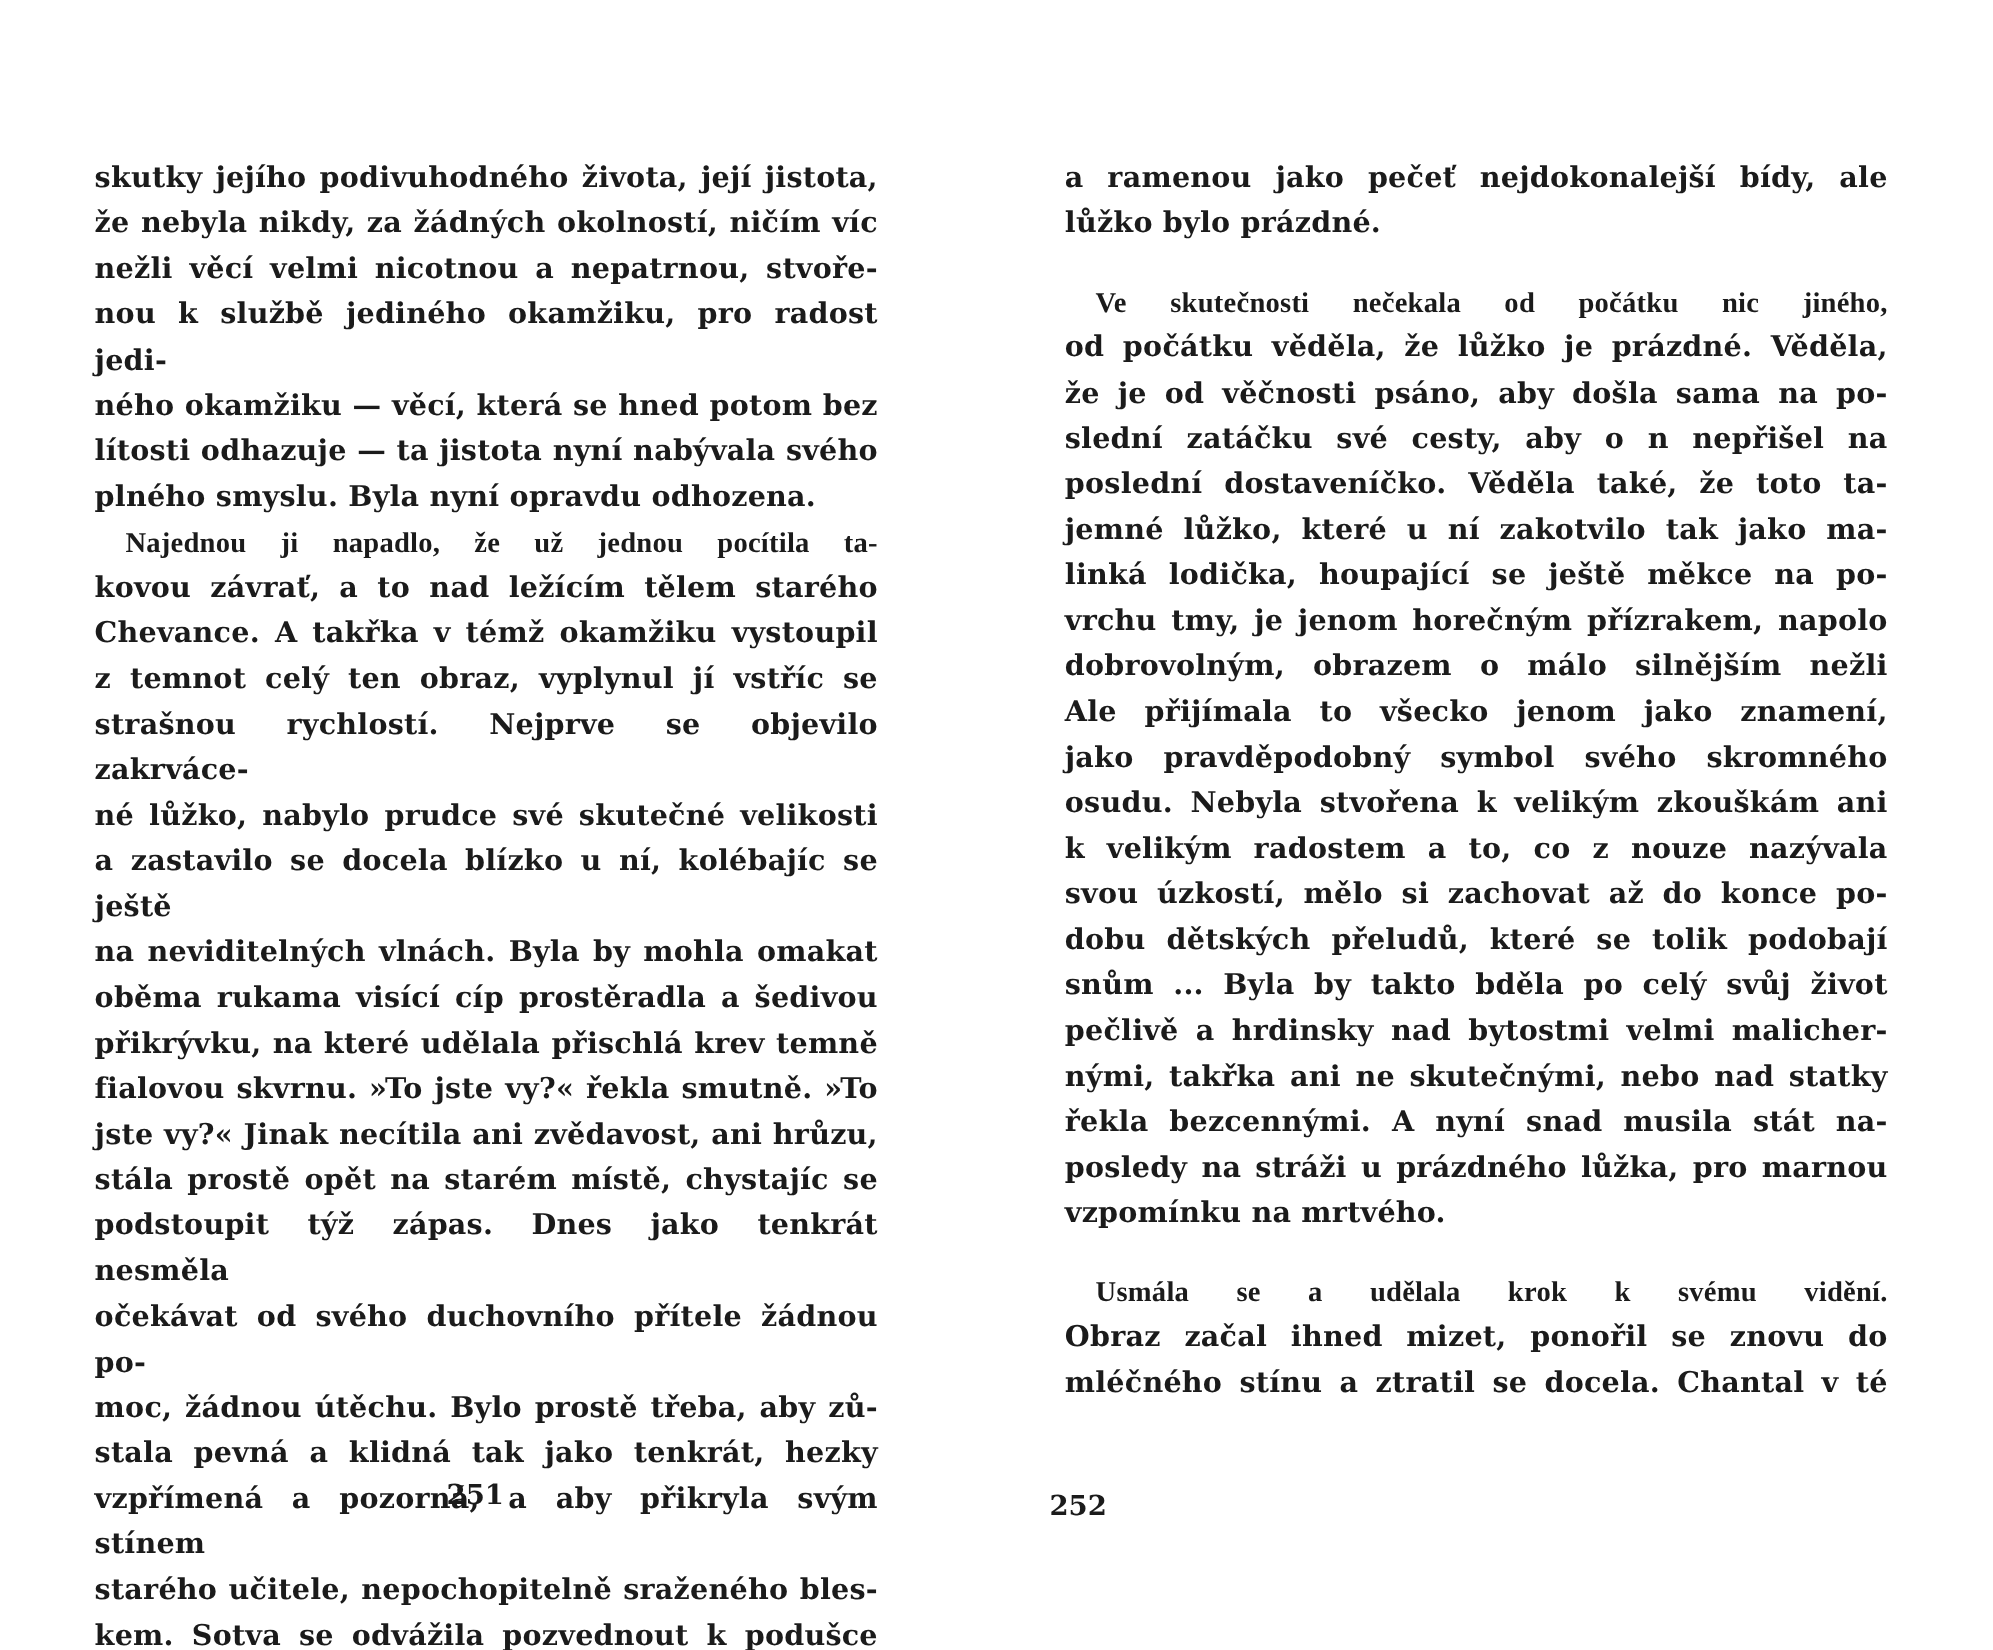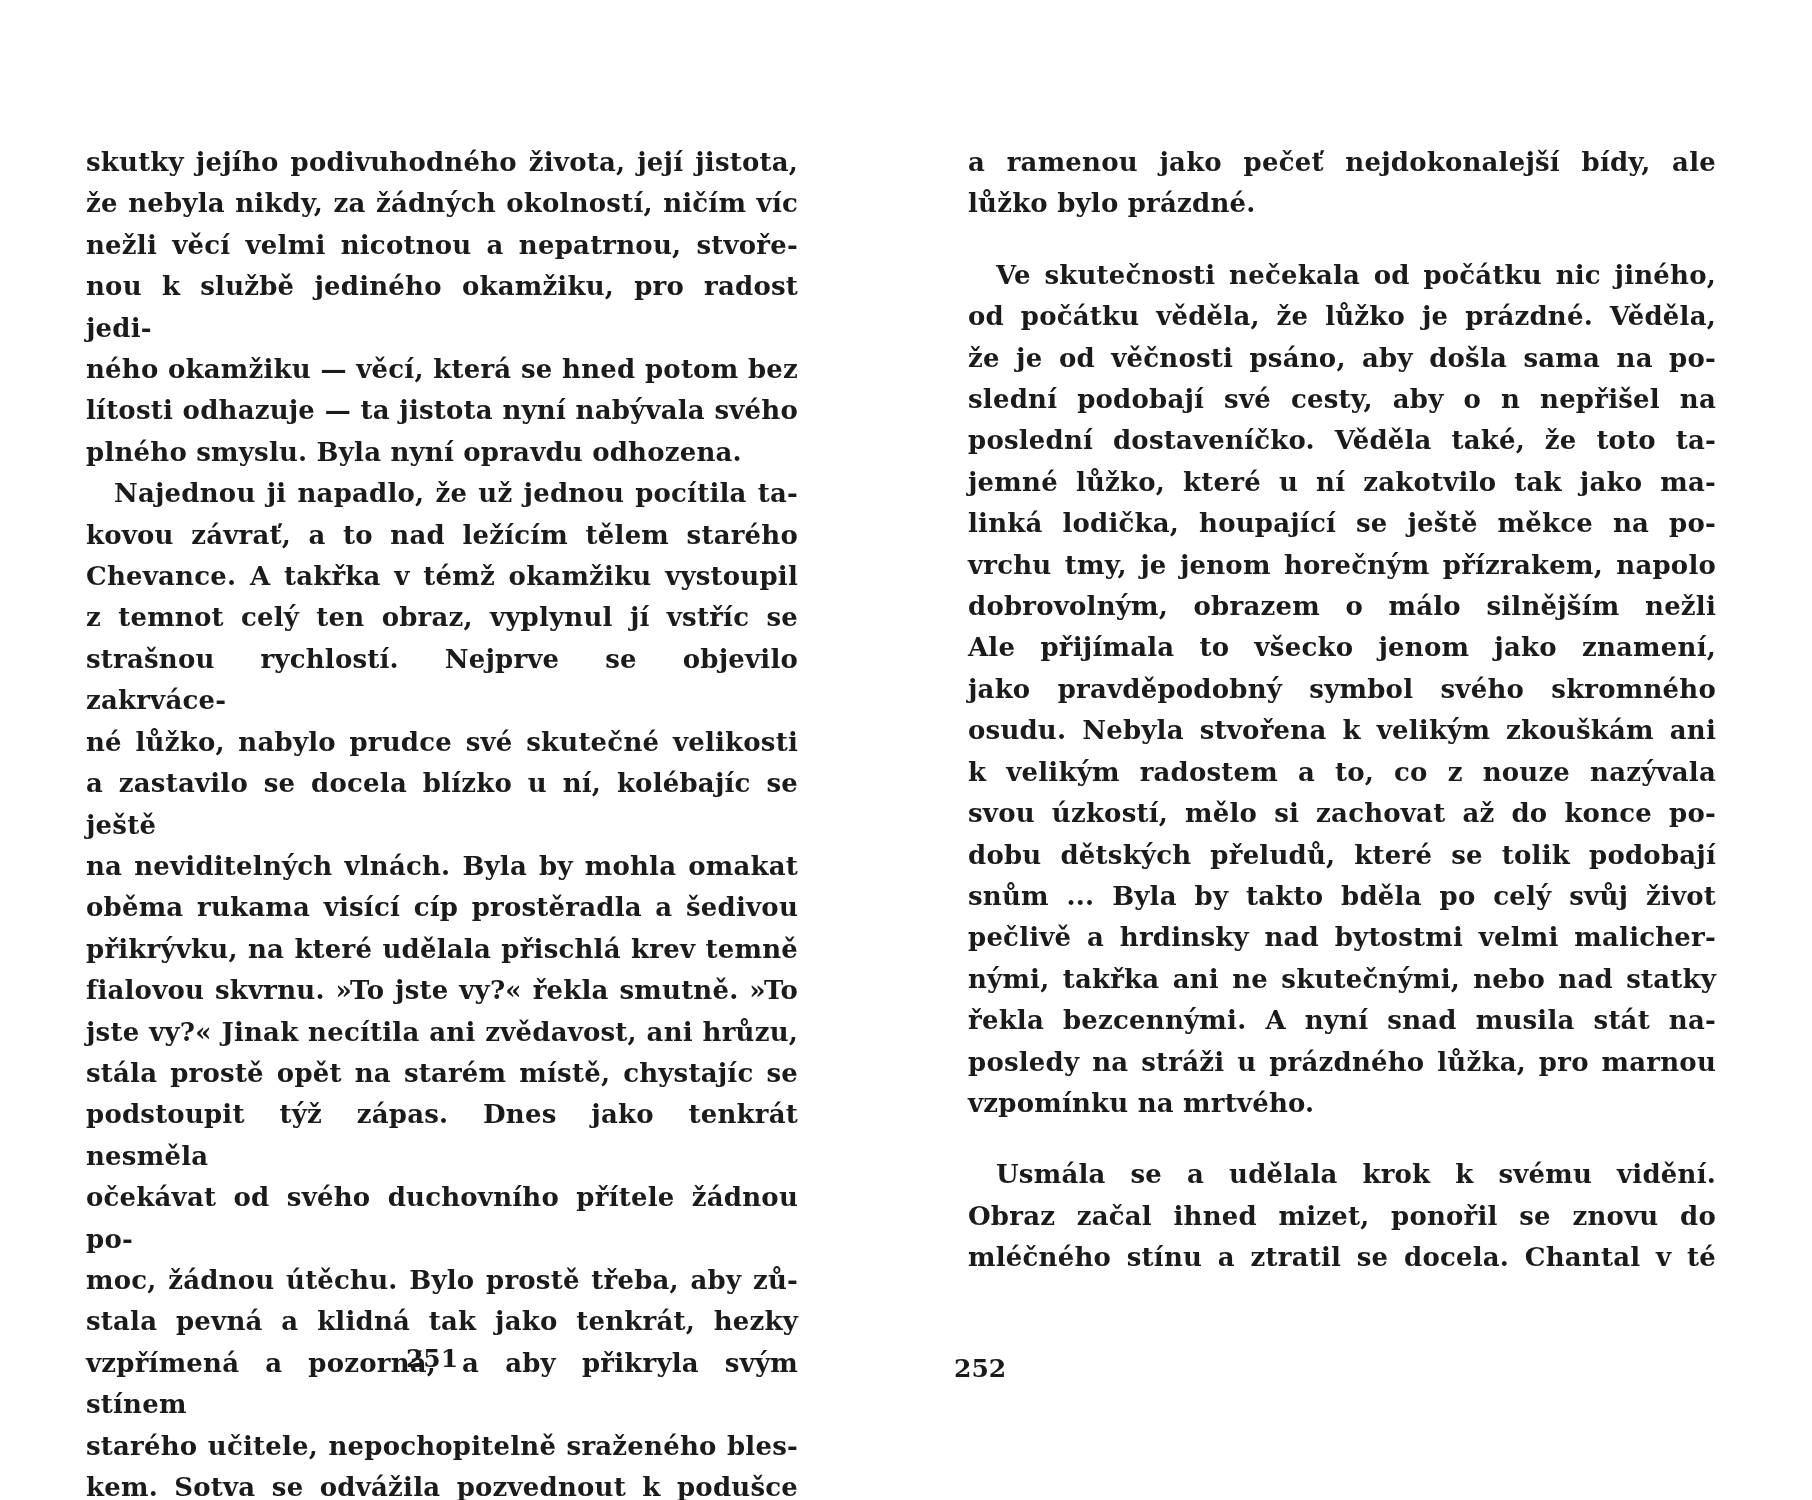--- a/index.html
+++ b/index.html
@@ -35,20 +35,21 @@
   .line {
     text-align: justify;
     text-align-last: justify;
     hyphens: none;
   }
   .line.end {
     text-align-last: left;
   }
   .line.indent {
     text-indent: 28px;
+    font-family: Liberation Serif, serif;
   }
   .line.gap {
     margin-top: 30px;
   }
   .page-number {
     position: absolute;
     font-size: 25px;
     font-weight: bold;
     color: #1b1b1b;
     text-align: center;
@@ -95,21 +96,21 @@
     <div class="line">starého učitele, nepochopitelně sraženého bles-</div>
     <div class="line">kem. Sotva se odvážila pozvednout k podušce</div>
   </div>
 
 <div id="right-col" class="page-column">
     <div class="line">a ramenou jako pečeť nejdokonalejší bídy, ale</div>
     <div class="line end">lůžko bylo prázdné.</div>
     <div class="line indent gap">Ve skutečnosti nečekala od počátku nic jiného,</div>
     <div class="line">od počátku věděla, že lůžko je prázdné. Věděla,</div>
     <div class="line">že je od věčnosti psáno, aby došla sama na po-</div>
-    <div class="line">slední podobají své cesty, aby o n nepřišel na</div>
+    <div class="line">slední zatáčku své cesty, aby o n nepřišel na</div>
     <div class="line">poslední dostaveníčko. Věděla také, že toto ta-</div>
     <div class="line">jemné lůžko, které u ní zakotvilo tak jako ma-</div>
     <div class="line">linká lodička, houpající se ještě měkce na po-</div>
     <div class="line">vrchu tmy, je jenom horečným přízrakem, napolo</div>
     <div class="line">dobrovolným, obrazem o málo silnějším nežli</div>
     <div class="line">Ale přijímala to všecko jenom jako znamení,</div>
     <div class="line">jako pravděpodobný symbol svého skromného</div>
     <div class="line">osudu. Nebyla stvořena k velikým zkouškám ani</div>
     <div class="line">k velikým radostem a to, co z nouze nazývala</div>
     <div class="line">svou úzkostí, mělo si zachovat až do konce po-</div>

